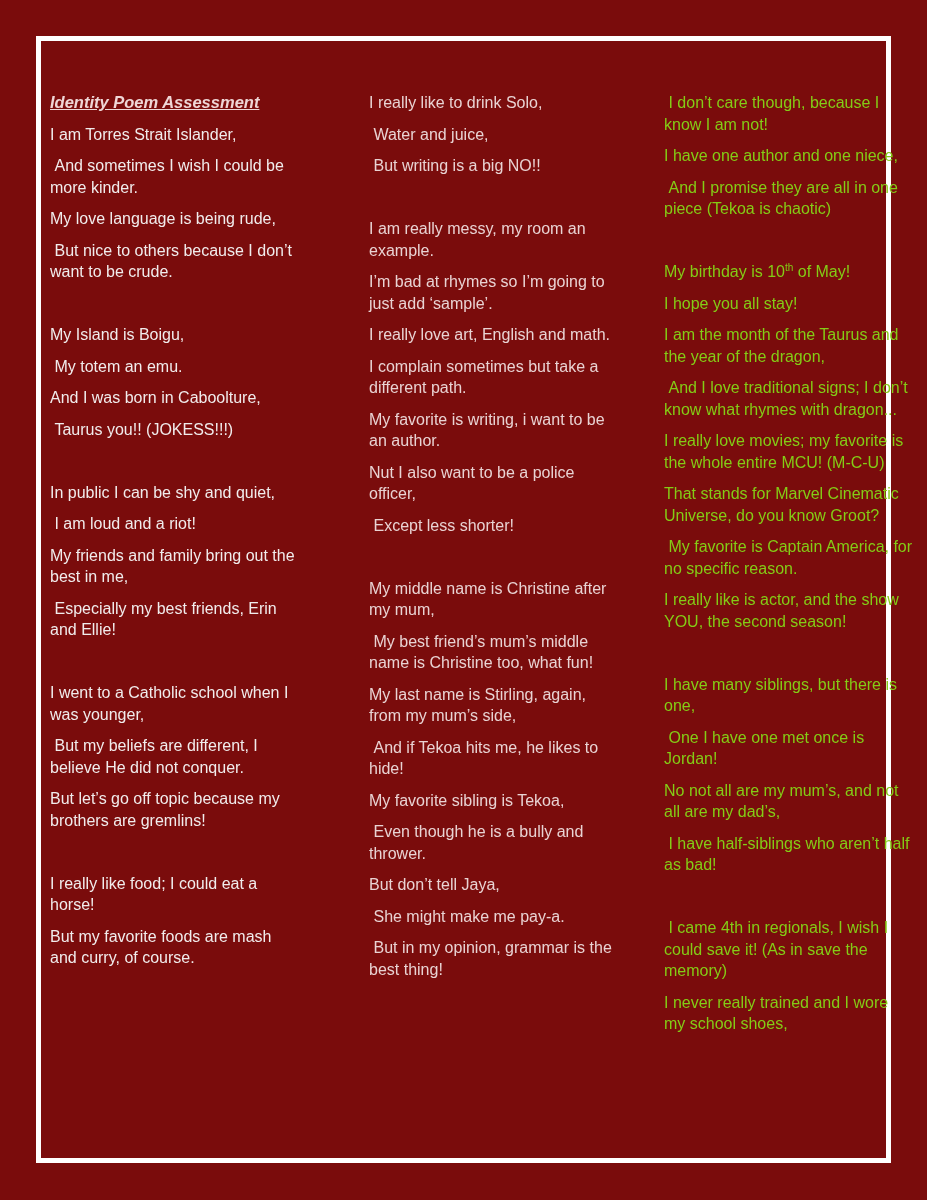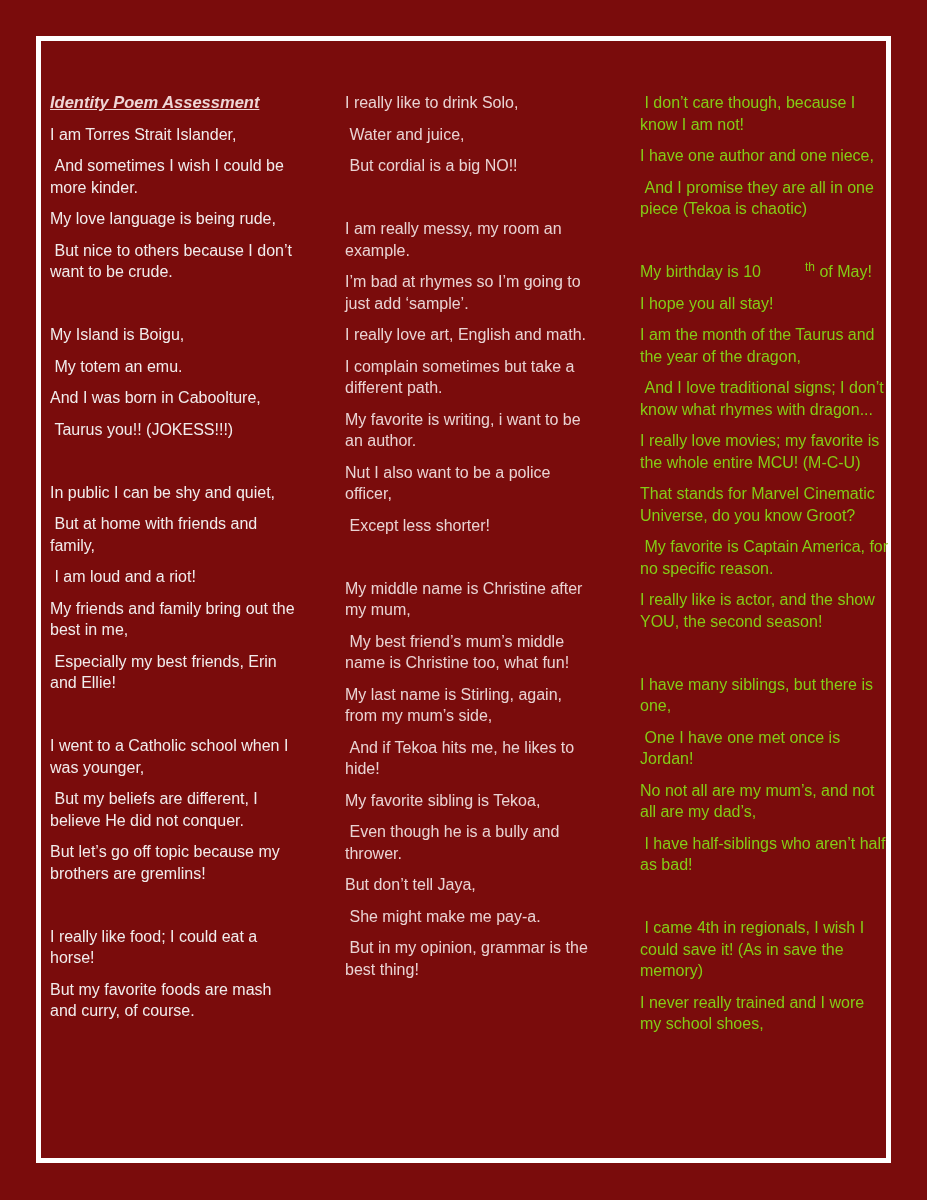--- a/index.html
+++ b/index.html
@@ -37,21 +37,21 @@
     margin-bottom: 10px;
     white-space: pre-wrap;
   }
   .line.title {
     font-weight: bold;
     font-style: italic;
     text-decoration: underline;
     font-size: 16.5px;
   }
   .line.gap { visibility: hidden; }
-  sup { font-size: 12px; line-height: 0; vertical-align: super; margin-left: 44px; }
+  sup { font-size: 10px; line-height: 0; vertical-align: super; }
 </style>
 </head>
 <body style="background: rgb(122, 12, 12);">
 
 <div class="slide" style="background: rgb(122, 12, 12);">
   <div class="frame" style="border-color: rgb(255, 255, 255);"></div>
   <div class="content" id="poem-columns">
       <div class="col" style="color: rgb(241, 236, 236);">
         <p class="line title" style="color: rgb(239, 214, 214);">Identity Poem Assessment</p>
         <p class="line">I am Torres Strait Islander,</p>
@@ -60,44 +60,42 @@
         <p class="line">My love language is being rude,</p>
         <p class="line"> But nice to others because I don’t
 want to be crude.</p>
         <p class="line gap">&nbsp;</p>
         <p class="line">My Island is Boigu,</p>
         <p class="line"> My totem an emu.</p>
         <p class="line">And I was born in Caboolture,</p>
         <p class="line"> Taurus you!! (JOKESS!!!)</p>
         <p class="line gap">&nbsp;</p>
         <p class="line">In public I can be shy and quiet,</p>
-        <p class="line"> But at home with friends and
-family,</p>
         <p class="line"> I am loud and a riot!</p>
         <p class="line">My friends and family bring out the
 best in me,</p>
         <p class="line"> Especially my best friends, Erin
 and Ellie!</p>
         <p class="line gap">&nbsp;</p>
         <p class="line">I went to a Catholic school when I
 was younger,</p>
         <p class="line"> But my beliefs are different, I
 believe He did not conquer.</p>
         <p class="line">But let’s go off topic because my
 brothers are gremlins!</p>
         <p class="line gap">&nbsp;</p>
         <p class="line">I really like food; I could eat a
 horse!</p>
         <p class="line">But my favorite foods are mash
 and curry, of course.</p>
       </div>
-      <div class="col" style="color: rgb(233, 211, 211);">
+      <div class="col" style="color: rgb(233, 211, 211); margin-left: 24px;">
         <p class="line">I really like to drink Solo,</p>
         <p class="line"> Water and juice,</p>
-        <p class="line"> But cordial is a big NO!!</p>
+        <p class="line"> But writing is a big NO!!</p>
         <p class="line gap">&nbsp;</p>
         <p class="line">I am really messy, my room an
 example.</p>
         <p class="line">I’m bad at rhymes so I’m going to
 just add ‘sample’.</p>
         <p class="line">I really love art, English and math.</p>
         <p class="line">I complain sometimes but take a
 different path.</p>
         <p class="line">My favorite is writing, i want to be
 an author.</p>

